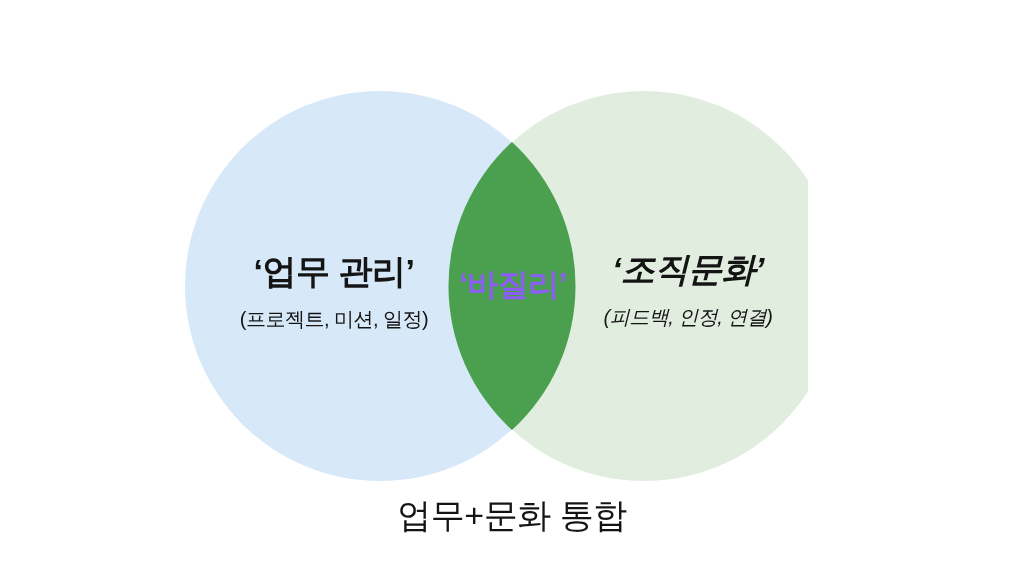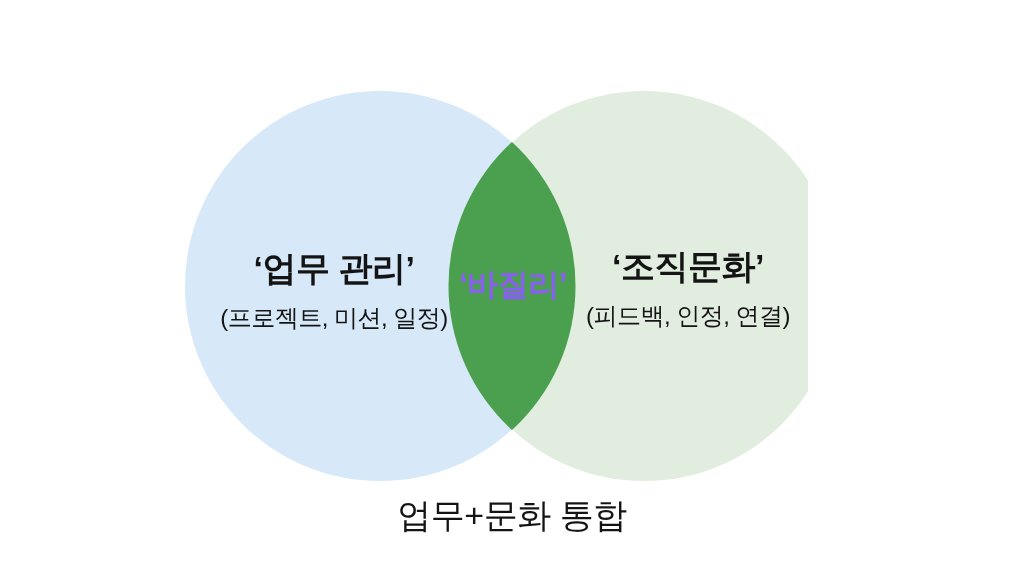--- a/index.html
+++ b/index.html
@@ -21,29 +21,29 @@
     top: 0;
   }
   .label-block {
     position: absolute;
     transform: translate(-50%, -50%);
     text-align: center;
     white-space: nowrap;
     color: #141414;
   }
   .label-left   { left: 334px; top: 290px; }
-  .label-right  { left: 688px; top: 288px; }
+  .label-right  { left: 688px; top: 288px; font-style: italic; }
   .label-title {
     font-size: 34px;
     font-weight: 700;
     letter-spacing: -0.5px;
     line-height: 1.25;
   }
   .label-sub {
-    font-size: 24px;
+    font-size: 20px;
     font-weight: 400;
     letter-spacing: -0.5px;
     margin-top: 14px;
     line-height: 1.2;
     text-align: right;
   }
   .label-center {
     position: absolute;
     left: 513px;
     top: 285px;

